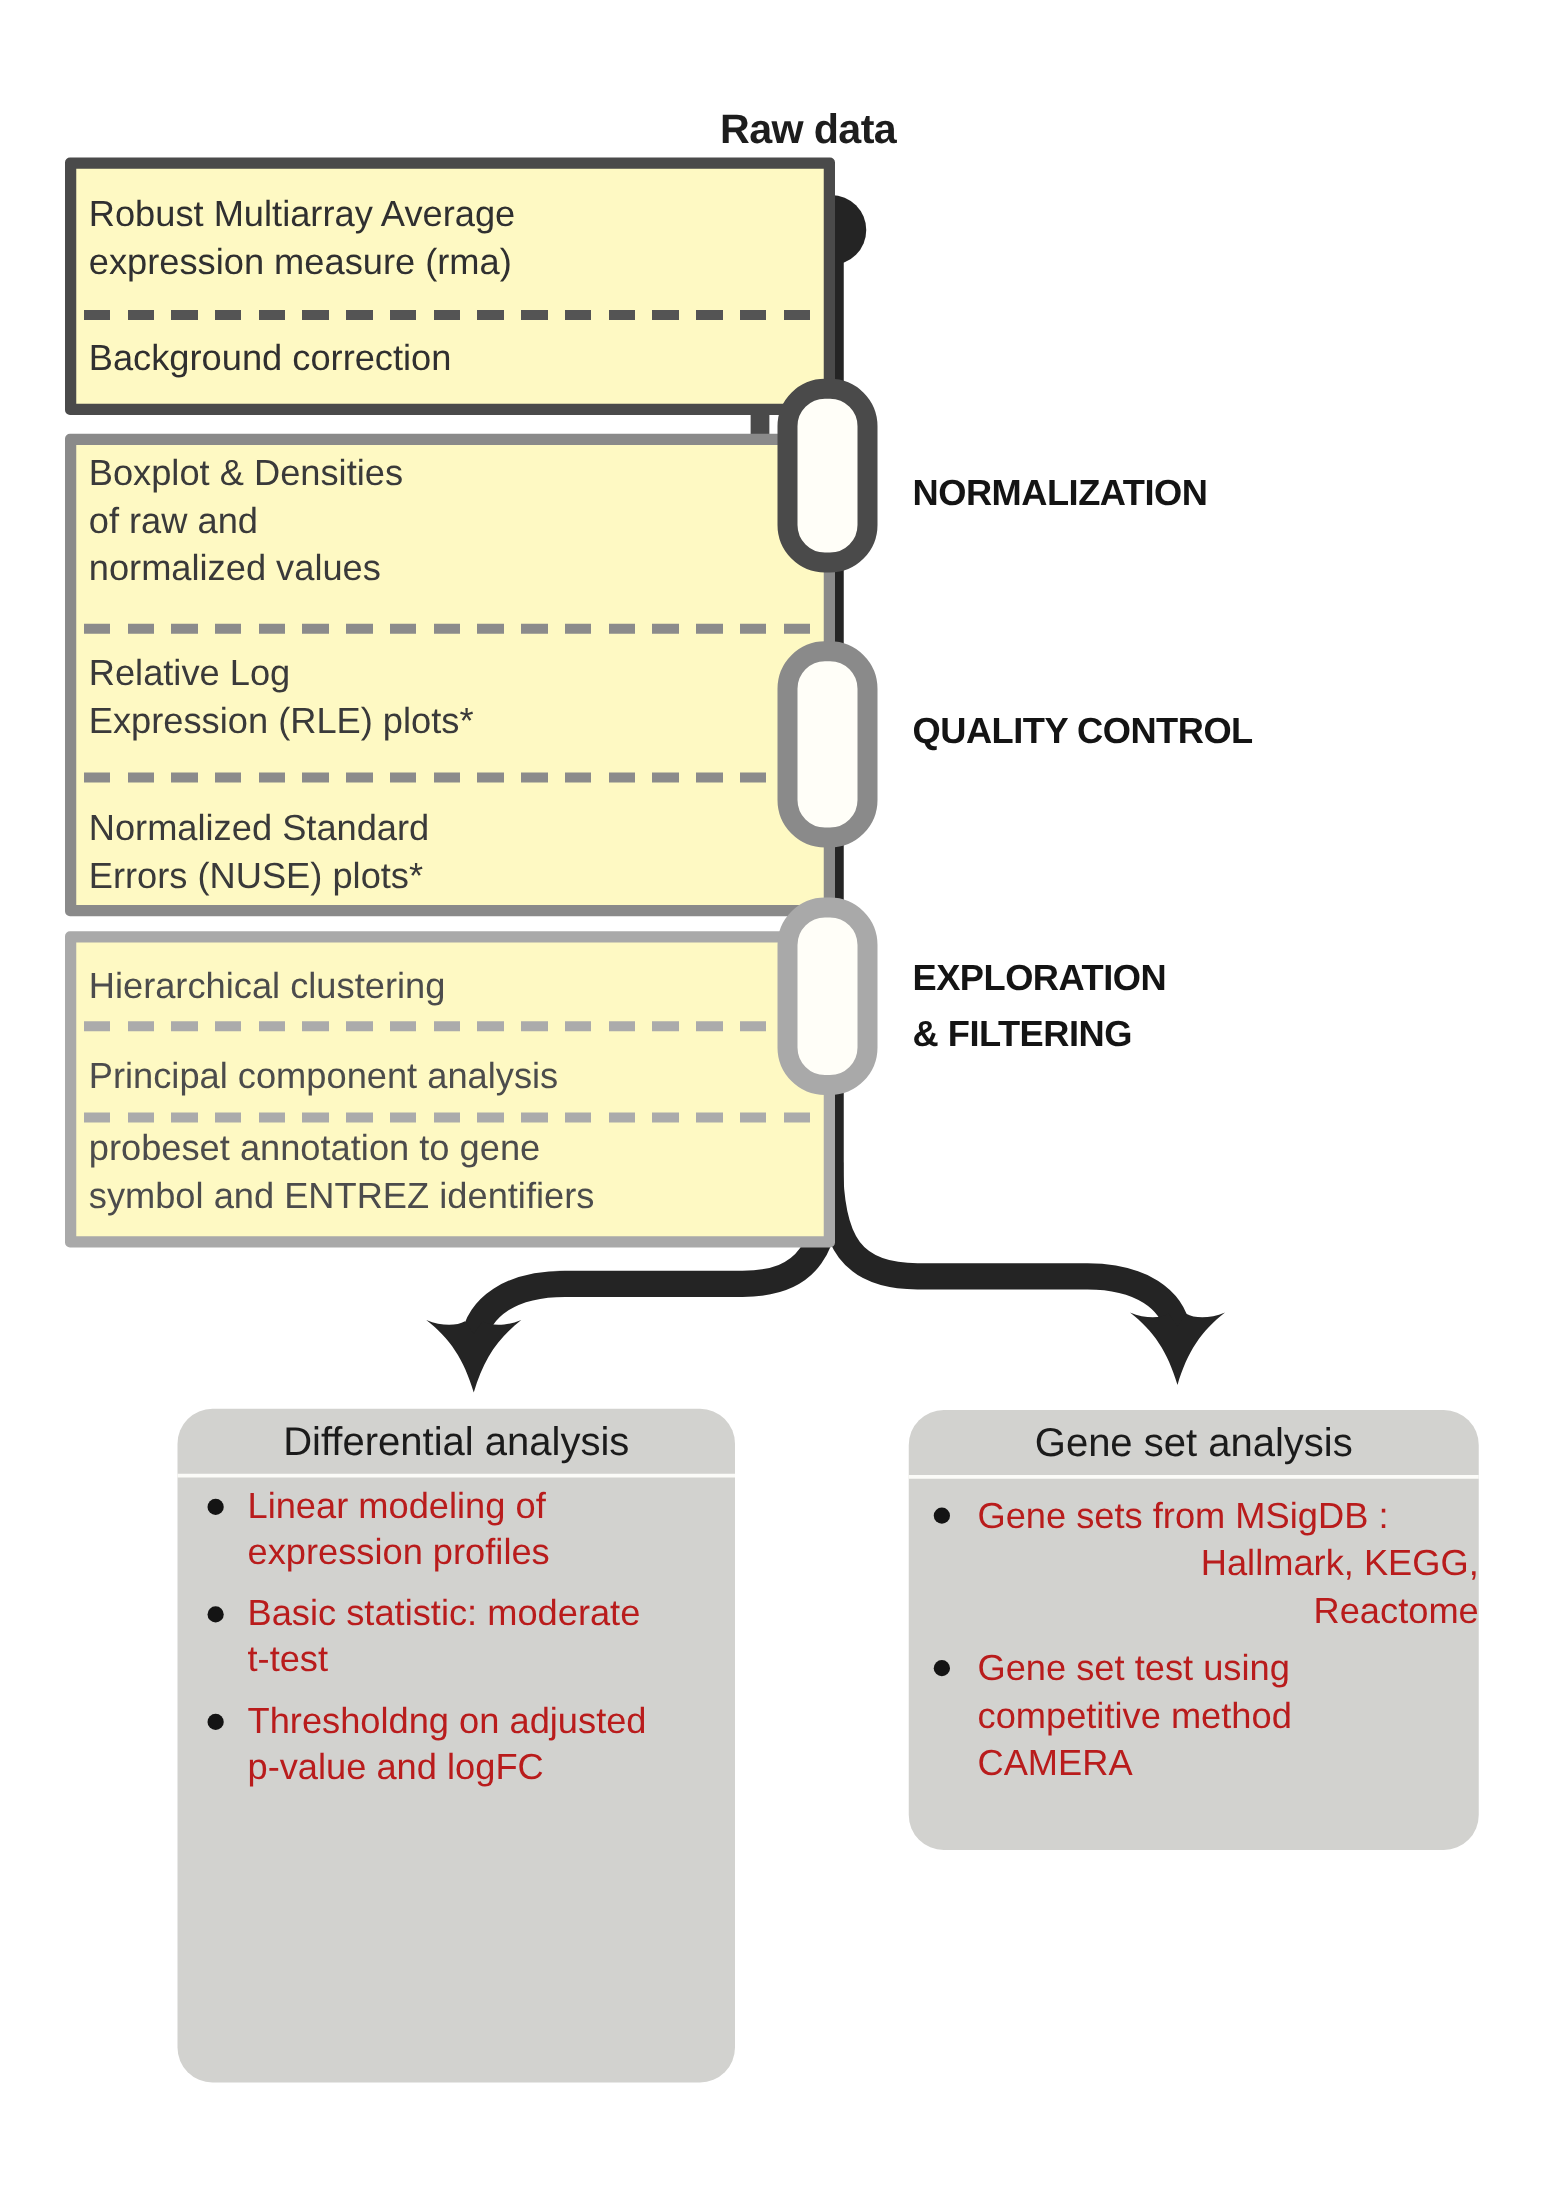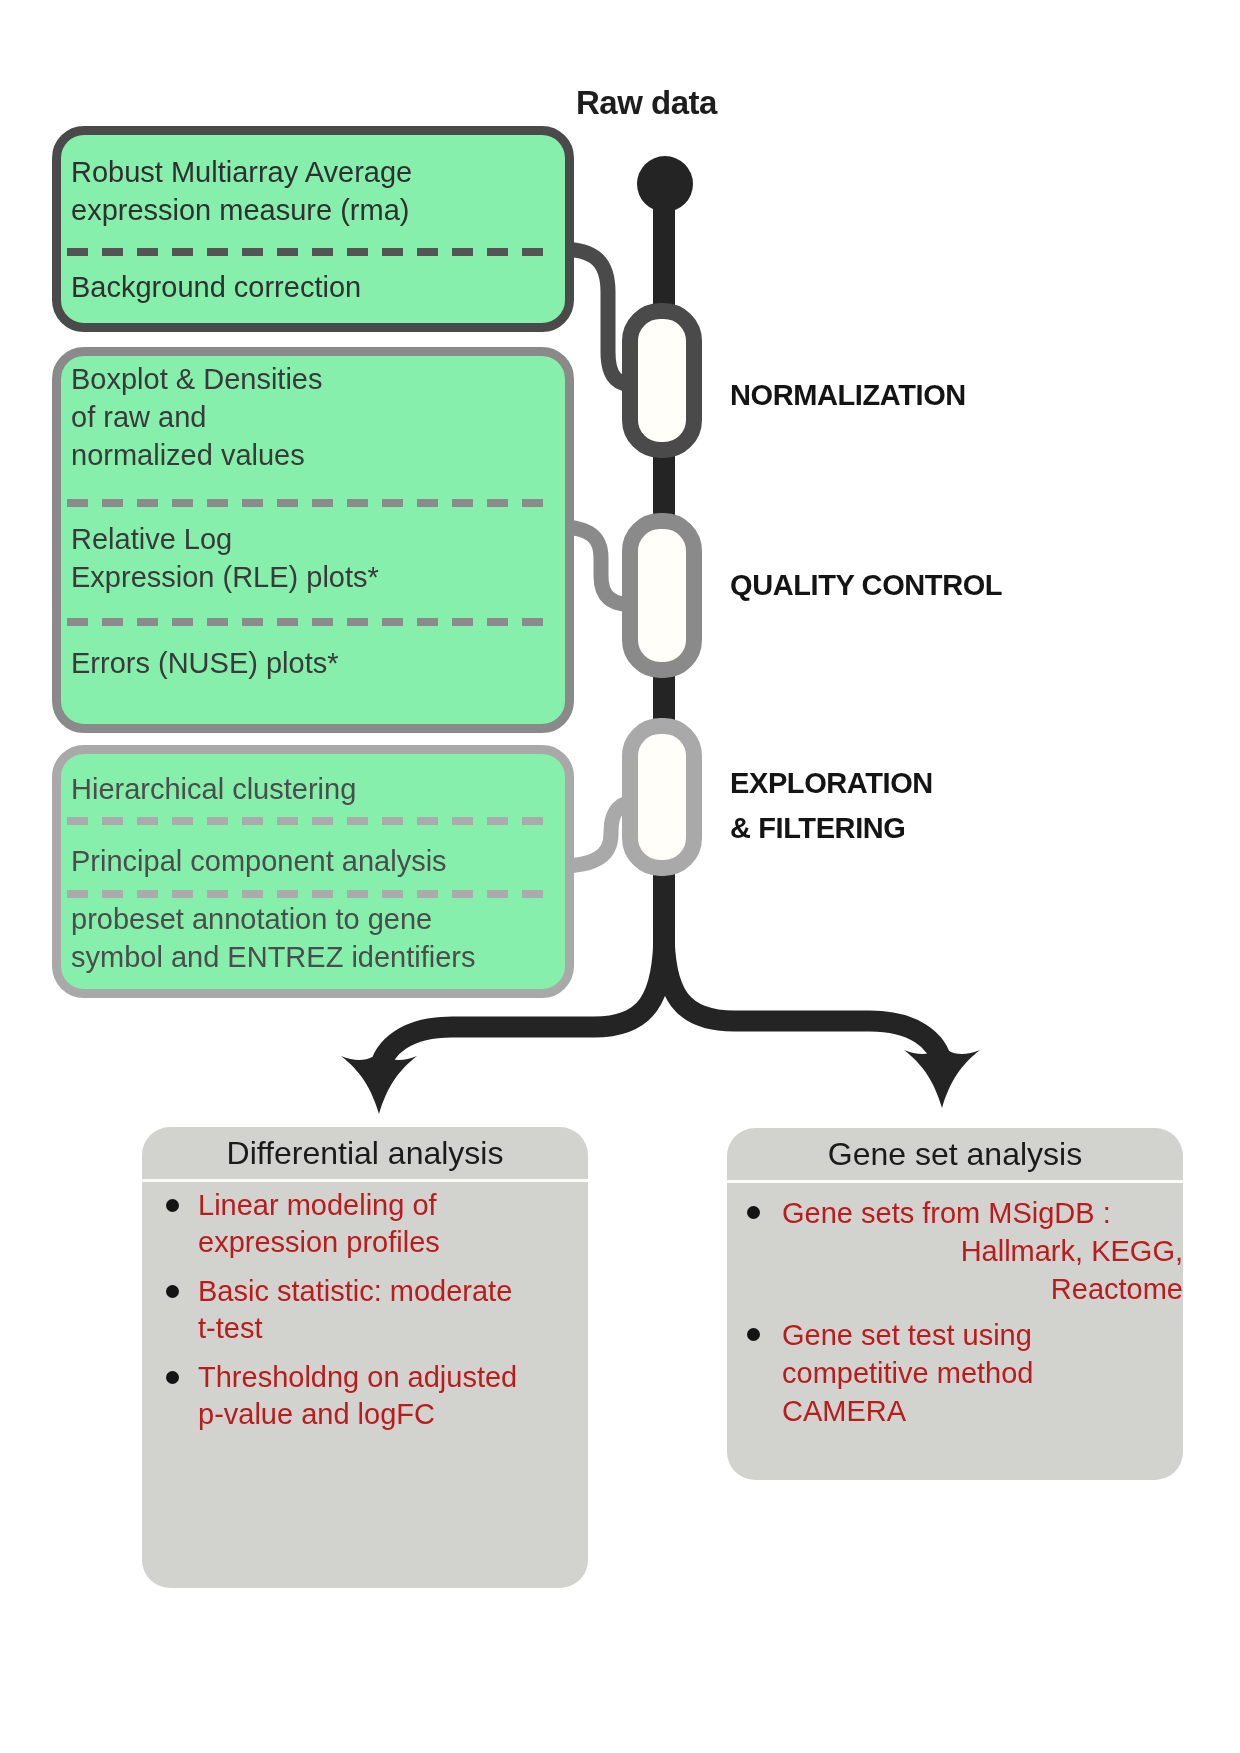--- a/index.html
+++ b/index.html
@@ -9,21 +9,21 @@
   }
   svg.flow{position:absolute;left:0;top:0;}
 
   
   .rawdata{
     position:absolute;left:576px;top:84px;
     font-size:33px;font-weight:bold;color:#1d1d1d;letter-spacing:-0.5px;
   }
 
   
-  .sbox{position:absolute;left:52px;width:522px;background:#86efac;border-radius:32px;box-sizing:border-box;}
+  .sbox{position:absolute;left:52px;width:616px;background:#fef9c3;border-radius:4px;box-sizing:border-box;}
   .sbox1{top:126px;height:206px;border:9px solid var(--stage1-border,#4a4a4a);}
   .sbox2{top:347px;height:386px;border:9px solid var(--stage2-border,#8a8a8a);}
   .sbox3{top:745px;height:253px;border:9px solid var(--stage3-border,#a9a9a9);}
   .blk{position:absolute;left:10px;right:8px;}
   .ln{font-size:29px;line-height:38px;white-space:nowrap;}
   .sbox1 .ln{color:#303030;}
   .sbox2 .ln{color:#3a3a3a;}
   .sbox3 .ln{color:#4c4c4c;}
   .dash{position:absolute;left:6px;right:8px;height:8px;}
   .sbox1 .dash{background:repeating-linear-gradient(90deg,#545454 0 21px,transparent 21px 35px);}
@@ -98,20 +98,21 @@
       <div class="ln">of raw and</div>
       <div class="ln">normalized values</div>
     </div>
     <div class="dash" style="top:143px"></div>
     <div class="blk" style="top:164px">
       <div class="ln">Relative Log</div>
       <div class="ln">Expression (RLE) plots*</div>
     </div>
     <div class="dash" style="top:262px"></div>
     <div class="blk" style="top:288px">
+      <div class="ln">Normalized Standard</div>
       <div class="ln">Errors (NUSE) plots*</div>
     </div>
   </div>
 
   <div class="sbox sbox3">
     <div class="blk" style="top:16px">
       <div class="ln">Hierarchical clustering</div>
     </div>
     <div class="dash" style="top:63px"></div>
     <div class="blk" style="top:88px">
@@ -132,21 +133,21 @@
     <div>NORMALIZATION</div>
   </div>
   <div class="stage-label" style="top:567px">
     <div>QUALITY CONTROL</div>
   </div>
   <div class="stage-label two" style="top:761px">
     <div>EXPLORATION</div>
     <div>&amp; FILTERING</div>
   </div>
 
-  <div class="panel panel-left" style="left:142px;top:1127px;width:446px;height:461px">
+  <div class="panel panel-left" style="left:142px;top:1127px;width:446px;height:539px">
     <div class="panel-title">Differential analysis</div>
     <div class="panel-sep"></div>
     <div class="bullets">
       <div class="bullet">
         <span class="dot"></span>
         <div class="bline">Linear modeling of</div>
         <div class="bline">expression profiles</div>
       </div>
       <div class="bullet">
         <span class="dot"></span>

